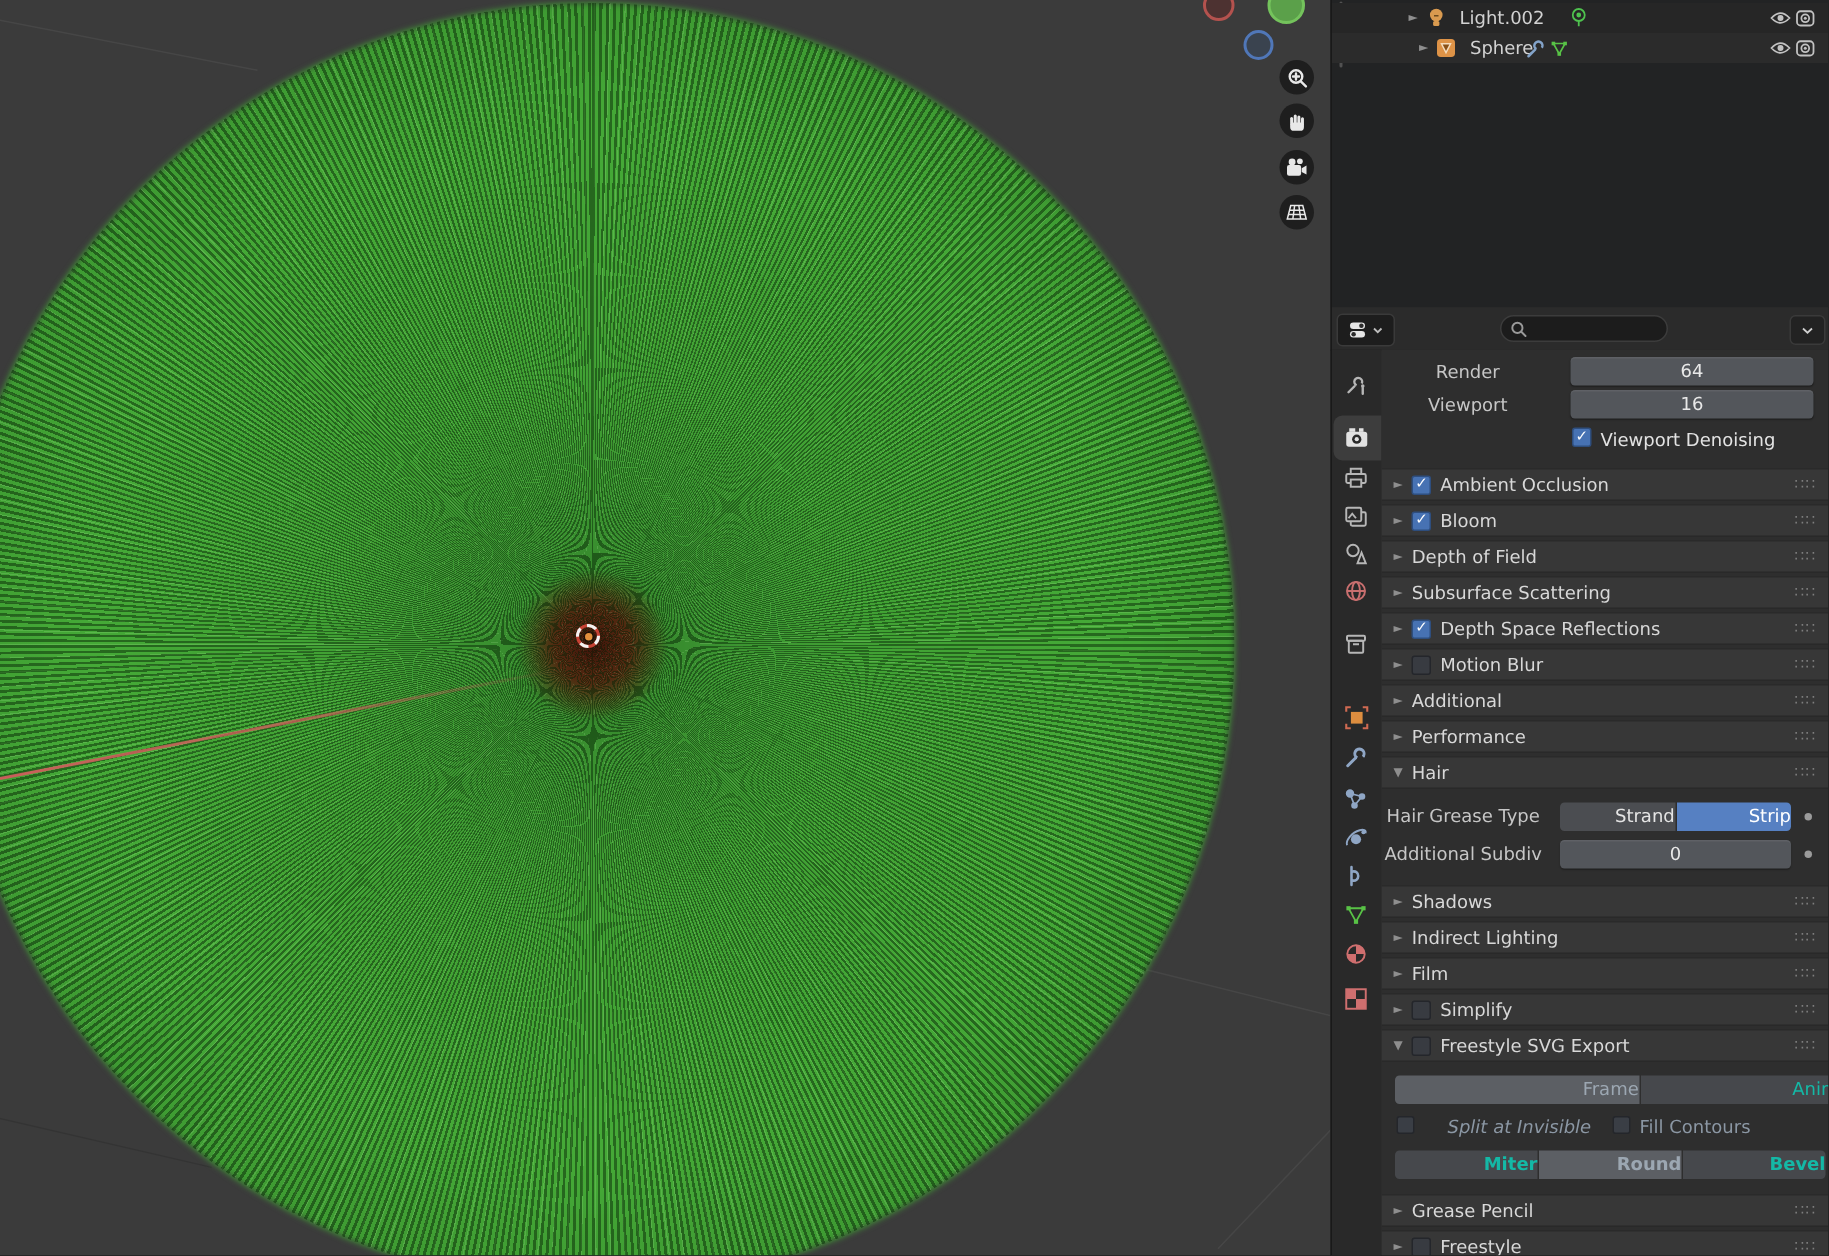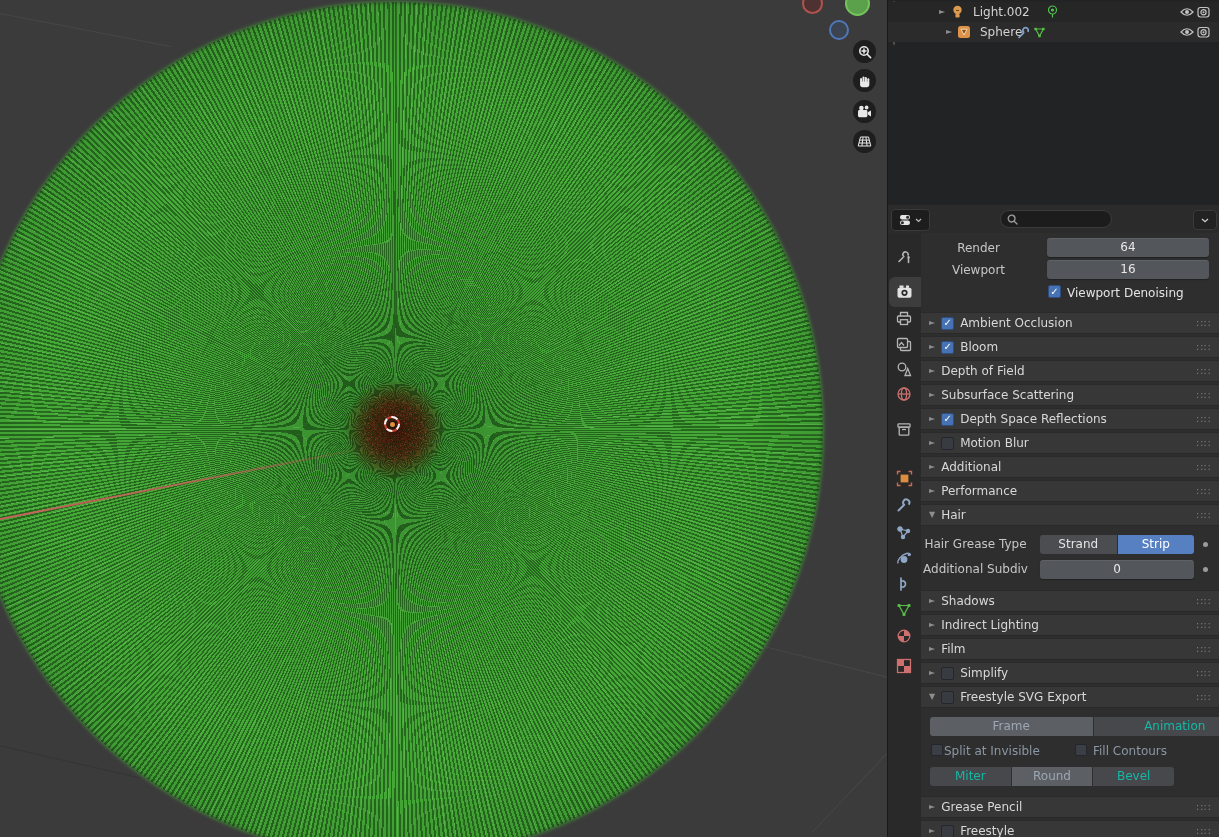--- a/index.html
+++ b/index.html
@@ -61,21 +61,21 @@
   .cb{width:13px;height:13px;border-radius:2px;box-sizing:border-box;display:inline-flex;align-items:center;justify-content:center;}
   .cb.on{background:#4772b3;border:1px solid #2e4e7e;}
   .cb.on .tick{color:#fff;font-size:10px;line-height:1;}
   .cb.off{background:#383b41;border:1px solid #24262b;}
   .phead{position:absolute;left:0;width:298px;height:22px;background:#373737;border-top:1px solid #2a2a2a;border-bottom:1px solid #292929;
          box-sizing:border-box;display:flex;align-items:center;padding:0 8px;gap:6px;}
   .phead .plabel{color:#d8d8d8;}
   .phead .grip{margin-left:auto;color:#7e7e7e;font-size:10px;letter-spacing:1px;}
   .pbody{position:absolute;left:0;width:298px;background:#2e2e2e;}
   .seg{position:absolute;height:19px;display:flex;}
-  .seg .opt{flex:1;text-align:center;line-height:19px;color:#e4e4e4;background:#4b4d51;}
+  .seg .opt{flex:1;text-align:right;line-height:19px;color:#e4e4e4;background:#4b4d51;}
   .seg .opt:first-child{border-radius:3px 0 0 3px;}
   .seg .opt:last-child{border-radius:0 3px 3px 0;}
   .seg .opt.sel{background:#5680c2;color:#fff;}
   .seg .opt + .opt{margin-left:1px;}
   .keydot{position:absolute;width:5px;height:5px;border-radius:50%;background:#9b9b9b;}
   .dis{color:#8b97a4;}
   .dseg .opt{background:#46484c;color:#14b8a6;}
   .dseg .opt.sel{background:#5c5f64;color:#9ca7b2;}
   .dcb{width:12px;height:12px;background:#3a3e45;border:1px solid #24262b;border-radius:2px;box-sizing:border-box;}
   svg{display:block;}
@@ -463,24 +463,24 @@
       <span class="plabel">Freestyle SVG Export</span>
       <span class="grip">∷∷</span>
     </div>
 
     <div class="pbody" style="top:475px;height:86px;">
       <div class="seg dseg" style="left:9px;top:9px;width:326px;">
         <div class="opt sel">Frame</div>
         <div class="opt">Animation</div>
       </div>
       <span class="dcb" style="position:absolute;left:10px;top:36px;"></span>
-      <span class="dis" style="position:absolute;left:23px;top:36px;">Split at Invisible</span>
+      <span class="dis" style="position:absolute;left:44px;top:36px;font-style:italic;">Split at Invisible</span>
       <span class="dcb" style="position:absolute;left:154px;top:36px;"></span>
       <span class="dis" style="position:absolute;left:172px;top:36px;">Fill Contours</span>
-      <div class="seg dseg" style="left:9px;top:59px;width:244px;">
+      <div class="seg dseg" style="left:9px;top:59px;width:287px;font-weight:bold;">
         <div class="opt">Miter</div>
         <div class="opt sel">Round</div>
         <div class="opt">Bevel</div>
       </div>
     </div>
 
     <div class="phead" style="top:563px;">
       <span class="tri">►</span>
       <span class="plabel">Grease Pencil</span>
       <span class="grip">∷∷</span>

